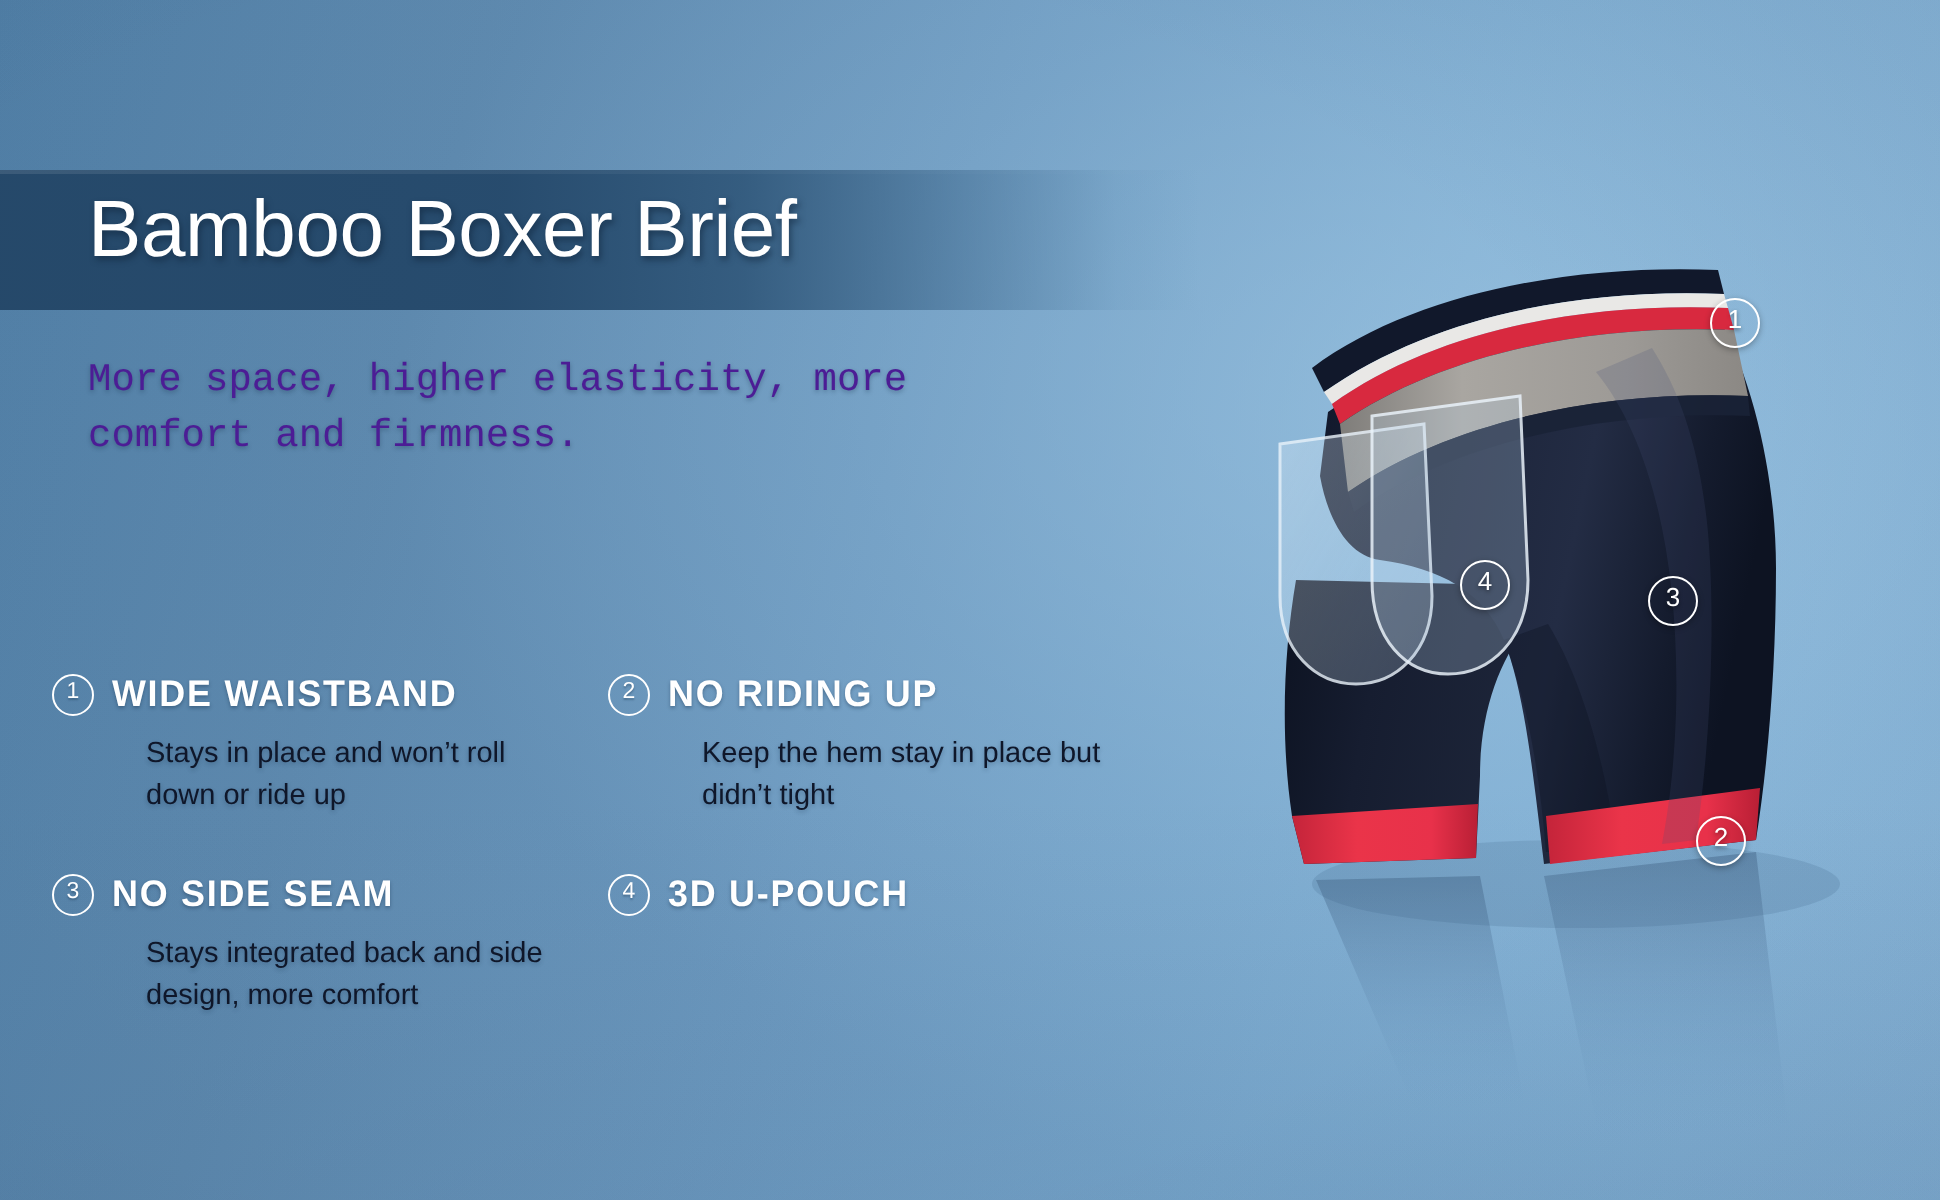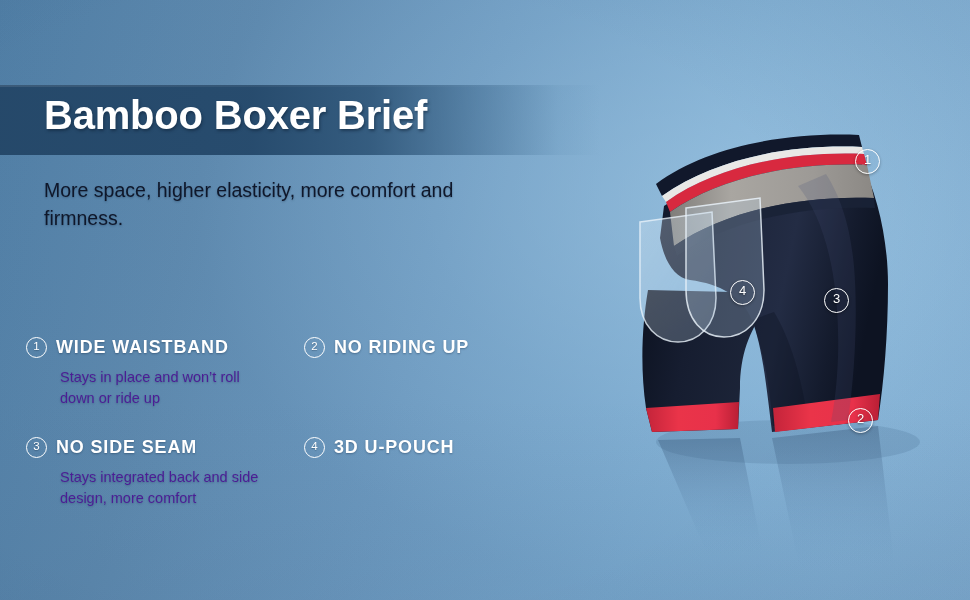--- a/index.html
+++ b/index.html
@@ -58,37 +58,38 @@
     position: absolute;
     left: 0; right: 0; top: 0;
     height: 2px;
     background: linear-gradient(90deg, rgba(255,255,255,0.10), rgba(255,255,255,0));
   }
   .title-text {
     position: absolute;
     left: 44px;
     top: 93px;
     font-size: 40px;
-    font-weight: bold;
+    font-weight: normal;
     color: #ffffff;
     letter-spacing: -0.2px;
     text-shadow: 1px 2px 3px rgba(14,34,56,0.55);
     white-space: nowrap;
   }
 
   
   .subtitle {
     position: absolute;
     left: 44px;
     top: 177px;
     width: 430px;
     font-size: 19.5px;
     line-height: 1.42;
-    color: #0f172a;
+    color: #4c1d95;
     text-shadow: 0 1px 2px rgba(20,45,72,0.35);
+    font-family: Liberation Mono, monospace;
   }
 
   
   .features {
     position: absolute;
     left: 26px;
     top: 336px;
     width: 560px;
     display: grid;
     grid-template-columns: 278px 278px;
@@ -120,24 +121,24 @@
     font-weight: bold;
     color: #ffffff;
     letter-spacing: 0.9px;
     transform: scaleX(0.97);
     transform-origin: left center;
     text-shadow: 0 1px 2px rgba(20,45,72,0.40);
     white-space: nowrap;
   }
   .feature-desc {
     margin-top: 9px;
-    margin-left: 34px;
+    margin-left: 47px;
     font-size: 14.5px;
     line-height: 1.45;
-    color: #4c1d95;
+    color: #0f172a;
     width: 215px;
     text-shadow: 0 1px 2px rgba(20,45,72,0.30);
   }
 
   
   .product {
     position: absolute;
     left: 612px;
     top: 120px;
     width: 358px;
@@ -186,20 +187,21 @@
         <div class="feature-title">WIDE WAISTBAND</div>
       </div>
       <div class="feature-desc">Stays in place and won’t roll down or ride up</div>
     </div>
 
     <div class="feature">
       <div class="feature-head">
         <div class="num-circle">2</div>
         <div class="feature-title">NO RIDING UP</div>
       </div>
+      <div class="feature-desc">Keep the hem stay in place but didn’t tight</div>
     </div>
 
     <div class="feature">
       <div class="feature-head">
         <div class="num-circle">3</div>
         <div class="feature-title">NO SIDE SEAM</div>
       </div>
       <div class="feature-desc">Stays integrated back and side design, more comfort</div>
     </div>
 

